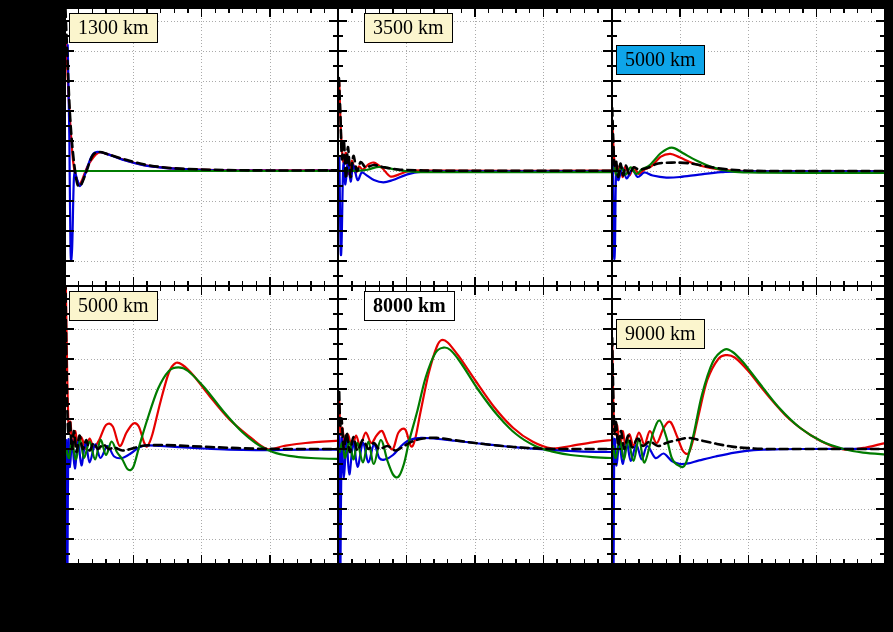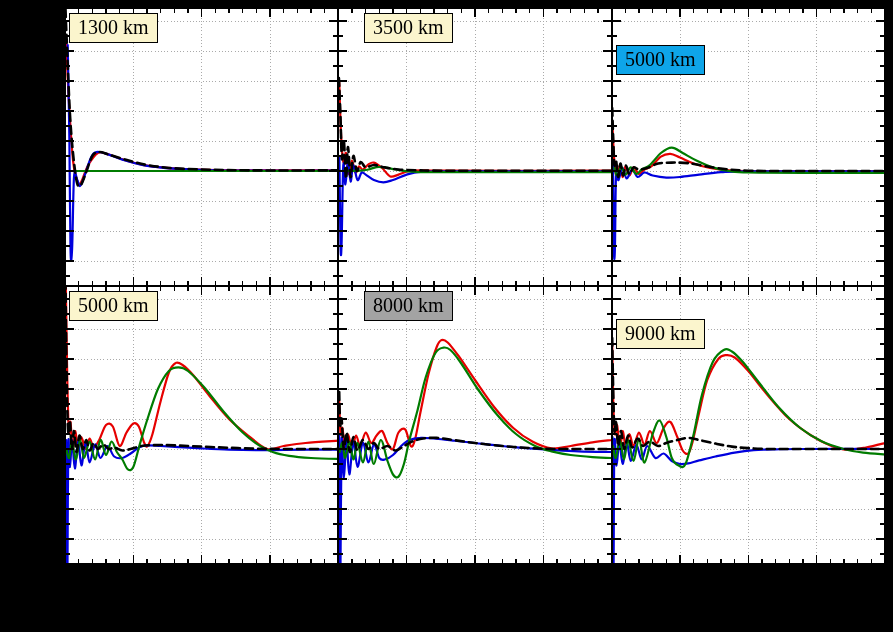--- a/index.html
+++ b/index.html
@@ -103,15 +103,15 @@
         </g>
         <path d="M625.3,286v5M625.3,564v-5M639.0,286v5M639.0,564v-5M652.7,286v5M652.7,564v-5M666.3,286v5M666.3,564v-5M680.0,286v9M680.0,564v-9M693.7,286v5M693.7,564v-5M707.3,286v5M707.3,564v-5M721.0,286v5M721.0,564v-5M734.7,286v5M734.7,564v-5M748.3,286v9M748.3,564v-9M762.0,286v5M762.0,564v-5M775.7,286v5M775.7,564v-5M789.3,286v5M789.3,564v-5M803.0,286v5M803.0,564v-5M816.7,286v9M816.7,564v-9M830.3,286v5M830.3,564v-5M844.0,286v5M844.0,564v-5M857.7,286v5M857.7,564v-5M871.3,286v5M871.3,564v-5M611.6666666666666,299h9M885.0,299h-9M611.6666666666666,314h5M885.0,314h-5M611.6666666666666,329h9M885.0,329h-9M611.6666666666666,344h5M885.0,344h-5M611.6666666666666,359h9M885.0,359h-9M611.6666666666666,374h5M885.0,374h-5M611.6666666666666,389h9M885.0,389h-9M611.6666666666666,404h5M885.0,404h-5M611.6666666666666,419h9M885.0,419h-9M611.6666666666666,434h5M885.0,434h-5M611.6666666666666,449h9M885.0,449h-9M611.6666666666666,464h5M885.0,464h-5M611.6666666666666,479h9M885.0,479h-9M611.6666666666666,494h5M885.0,494h-5M611.6666666666666,509h9M885.0,509h-9M611.6666666666666,524h5M885.0,524h-5M611.6666666666666,539h9M885.0,539h-9M611.6666666666666,554h5M885.0,554h-5" stroke="#000000" stroke-width="1.4" fill="none" shape-rendering="crispEdges"></path>
         <rect x="611.6666666666666" y="286" width="273.3333333333333" height="278" fill="none" stroke="#000000" stroke-width="2" shape-rendering="crispEdges"></rect>
       </g>
     </svg>
 
   <div class="plabel c0 r0" style="background: rgb(251, 245, 205);">1300 km</div>
   <div class="plabel c1 r0" style="background: rgb(251, 245, 205);">3500 km</div>
   <div class="plabel c2 r0" style="background: #0ea5e9; margin-top: 32px;">5000 km</div>
   <div class="plabel c0 r1" style="background: rgb(251, 245, 205);">5000 km</div>
-  <div class="plabel c1 r1" style="background: #a3a3a3;">8000 km</div>
+  <div class="plabel c1 r1" style="background: #ffffff; font-weight: bold;">8000 km</div>
   <div class="plabel c2 r1" style="background: rgb(251, 245, 205); margin-top: 28px;">9000 km</div>
 </div>
 
 </body></html>

